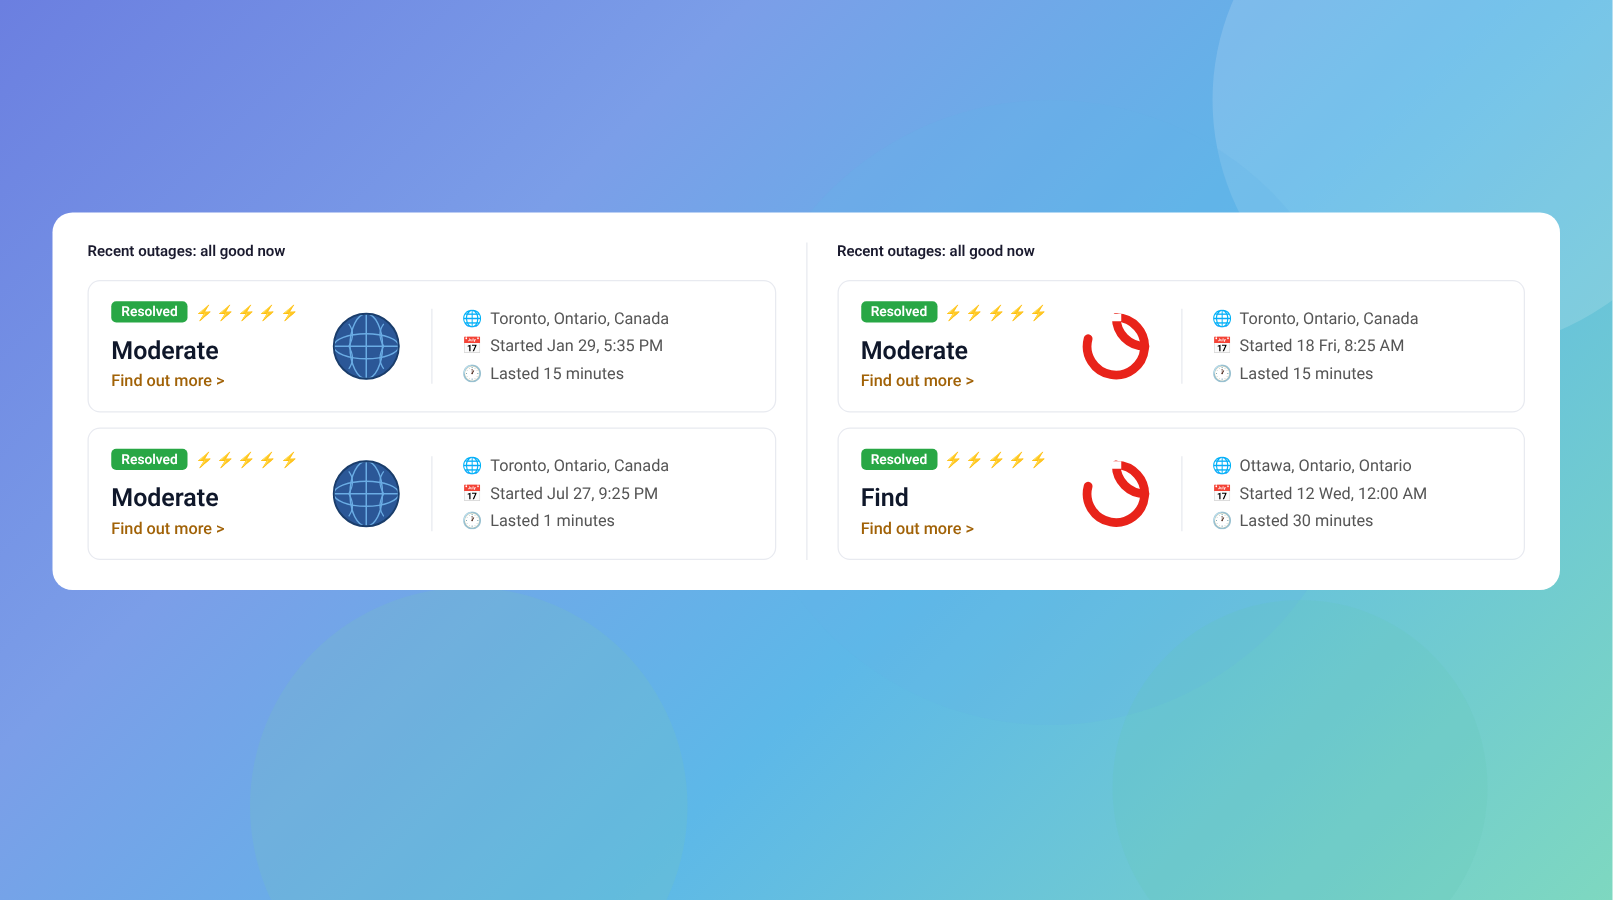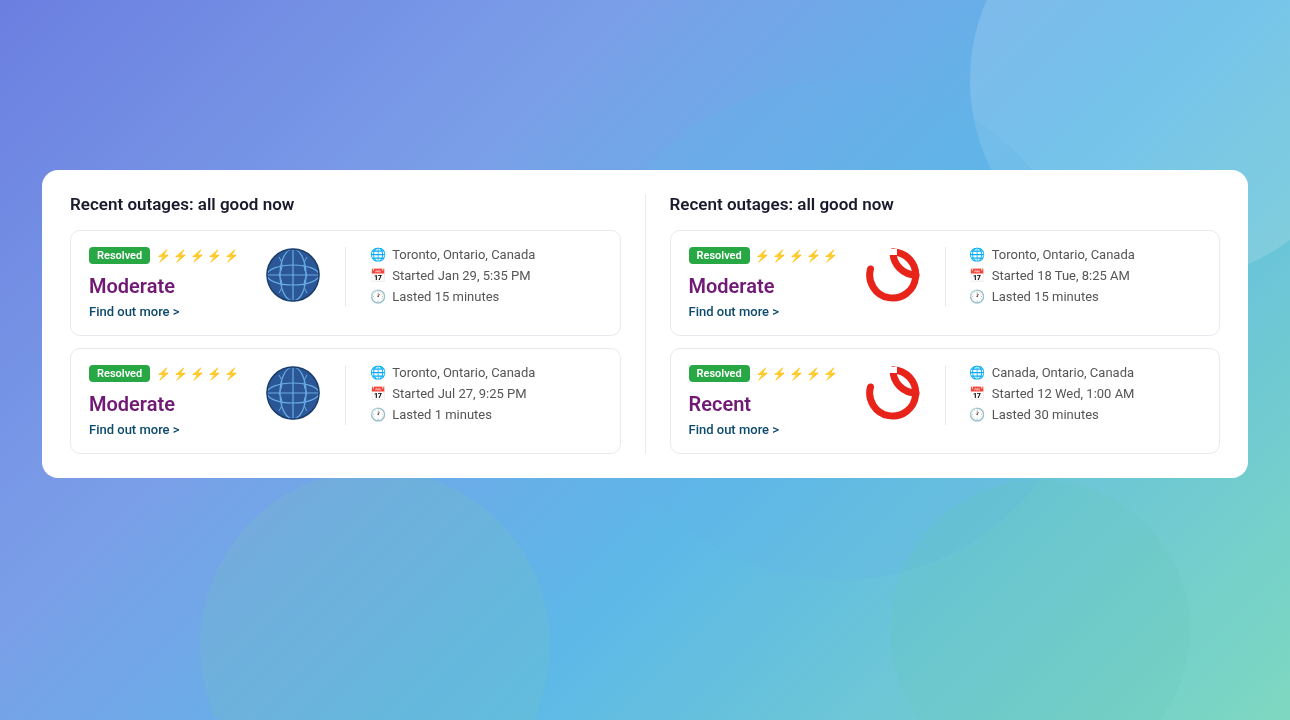--- a/index.html
+++ b/index.html
@@ -49,38 +49,38 @@
       padding: 24px 28px;
       display: flex;
       gap: 24px;
     }
 
     .panel {
       flex: 1;
     }
 
     .panel-title {
-      font-size: 17px;
+      font-size: 12px;
       font-weight: 600;
       color: #1a1a2e;
       margin-bottom: 16px;
     }
 
     .outage-cards {
       display: flex;
       flex-direction: column;
       gap: 12px;
     }
 
     .outage-card {
       border: 1px solid #e8eaf0;
       border-radius: 10px;
       padding: 16px 18px;
       display: flex;
-      align-items: flex-start;
+      align-items: center;
       gap: 16px;
       background: #fff;
     }
 
     .card-left {
       display: flex;
       flex-direction: column;
       align-items: flex-start;
       gap: 6px;
       min-width: 160px;
@@ -107,26 +107,26 @@
     }
 
     .lightning-icon {
       font-size: 12px;
       color: #555;
     }
 
     .severity-label {
       font-size: 20px;
       font-weight: 600;
-      color: #701a75;
+      color: #0f172a;
       margin-top: 4px;
     }
 
     .find-out-more {
-      color: #0c4a6e;
+      color: #a16207;
       font-size: 13px;
       font-weight: 500;
       cursor: pointer;
       text-decoration: none;
     }
 
     .card-icon {
       width: 56px;
       height: 56px;
       flex-shrink: 0;
@@ -316,62 +316,62 @@
 
         <div class="card-divider"></div>
 
         <div class="card-details">
           <div class="detail-row">
             <span class="detail-icon">🌐</span>
             <span>Toronto, Ontario, Canada</span>
           </div>
           <div class="detail-row">
             <span class="detail-icon">📅</span>
-            <span>Started 18 Tue, 8:25 AM</span>
+            <span>Started 18 Fri, 8:25 AM</span>
           </div>
           <div class="detail-row">
             <span class="detail-icon">🕐</span>
             <span>Lasted 15 minutes</span>
           </div>
         </div>
       </div>
 
       <div class="outage-card">
         <div class="card-left">
           <div class="badge-row">
             <span class="resolved-badge">Resolved</span>
             <div class="lightning-icons">
               <span class="lightning-icon">⚡</span>
               <span class="lightning-icon">⚡</span>
               <span class="lightning-icon">⚡</span>
               <span class="lightning-icon">⚡</span>
               <span class="lightning-icon">⚡</span>
             </div>
           </div>
-          <div class="severity-label">Recent</div>
+          <div class="severity-label">Find</div>
           <a class="find-out-more">Find out more &gt;</a>
         </div>
 
         <svg class="spinner-svg card-icon" viewBox="0 0 56 56">
           <circle cx="28" cy="28" r="26" fill="white"></circle>
           <path d="M28 5 A23 23 0 1 1 5.5 22" fill="none" stroke="#e8231a" stroke-width="7" stroke-linecap="round"></path>
           <path d="M28 5 A23 23 0 0 0 51 28" fill="none" stroke="#e8231a" stroke-width="7" stroke-linecap="round"></path>
           <path d="M28 2 L28 8" stroke="white" stroke-width="8"></path>
         </svg>
 
         <div class="card-divider"></div>
 
         <div class="card-details">
           <div class="detail-row">
             <span class="detail-icon">🌐</span>
-            <span>Canada, Ontario, Canada</span>
+            <span>Ottawa, Ontario, Ontario</span>
           </div>
           <div class="detail-row">
             <span class="detail-icon">📅</span>
-            <span>Started 12 Wed, 1:00 AM</span>
+            <span>Started 12 Wed, 12:00 AM</span>
           </div>
           <div class="detail-row">
             <span class="detail-icon">🕐</span>
             <span>Lasted 30 minutes</span>
           </div>
         </div>
       </div>
 
     </div>
   </div>

